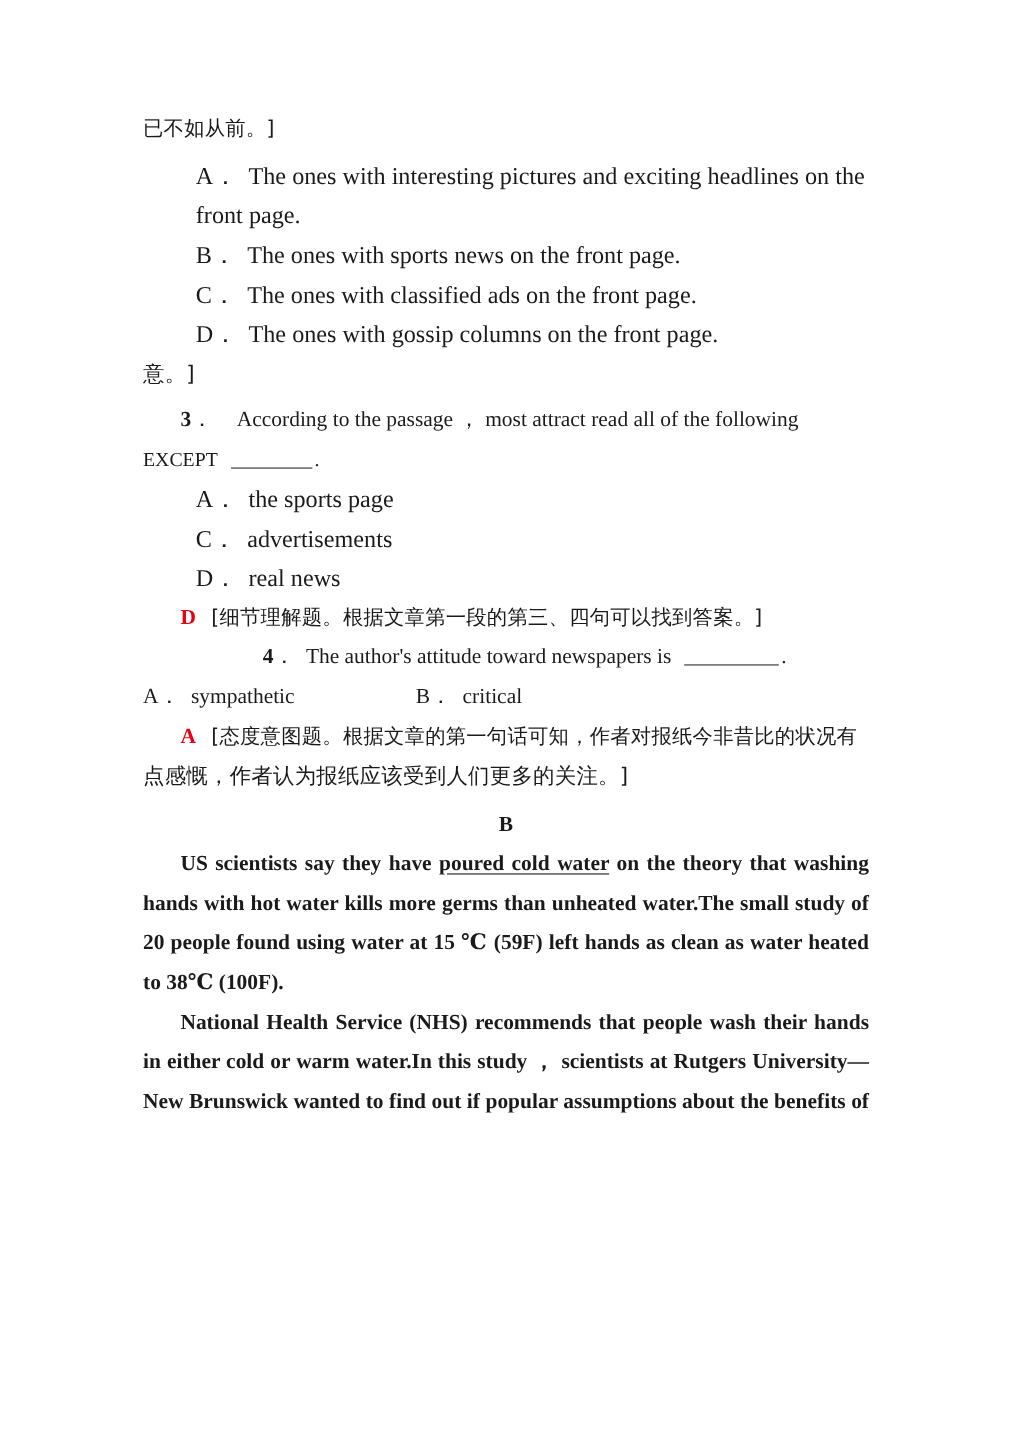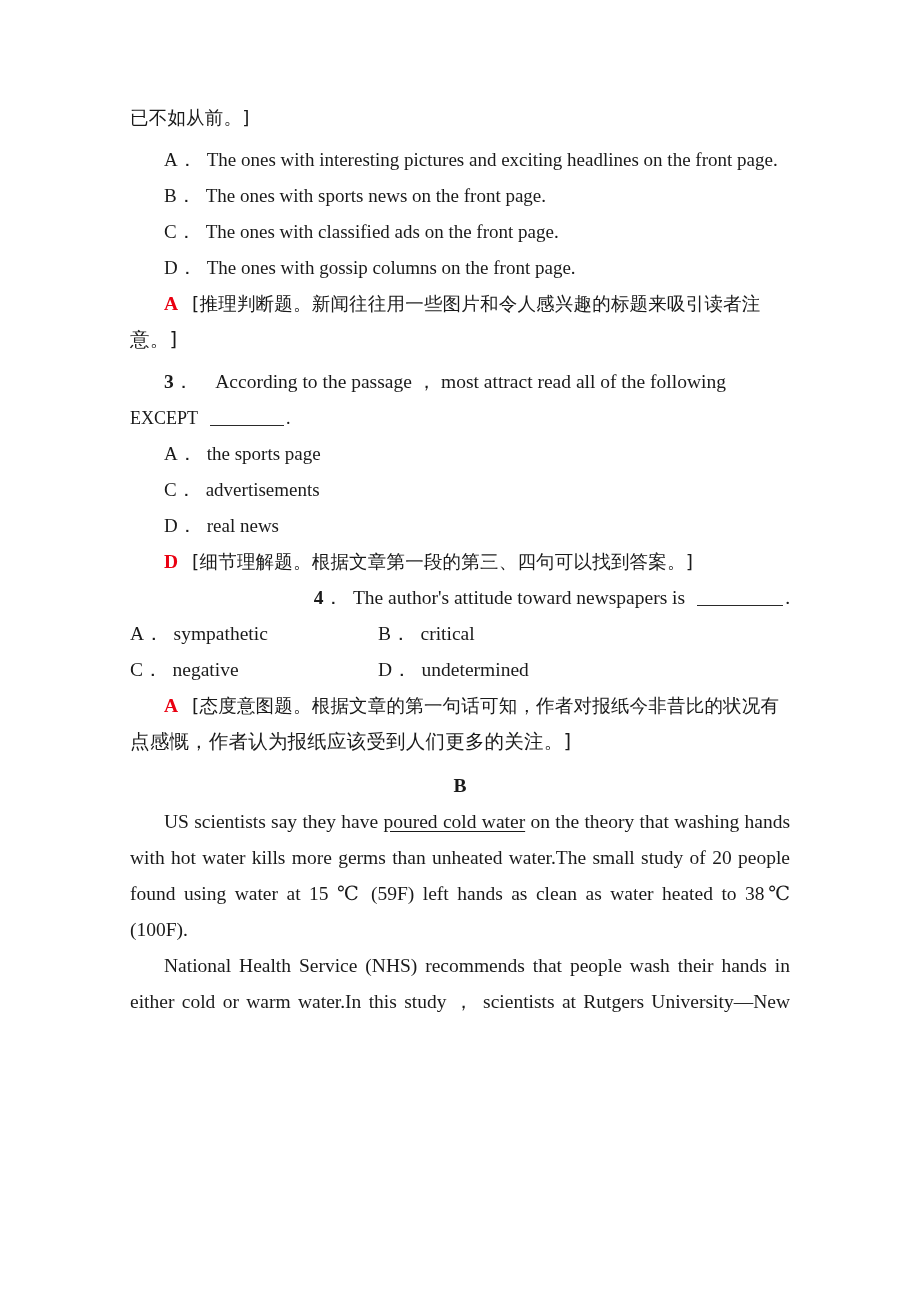--- a/index.html
+++ b/index.html
@@ -33,35 +33,36 @@
     font-family: "DejaVu Sans", "Liberation Sans", sans-serif;
     font-size: 18.5px;
     letter-spacing: 0.2px;
   }
   .para {
     text-indent: 34px;
     text-align: justify;
     text-justify: inter-word;
     font-size: 19.5px;
     line-height: 36px;
+    font-weight: bold;
   }
   .para.last-left > :last-child { }
   .q-stem {
     text-indent: 34px;
     text-align: justify;
     font-size: 19.5px;
     line-height: 36px;
   }
-  .q-stem.nojust { text-align: right; }
+  .q-stem.nojust { text-align: center; }
   .qnum {
     font-weight: bold;
   }
   .opt {
-    margin-left: 34px;
-    font-size: 19px;
+    margin-left: 48px;
+    font-size: 22px;
     line-height: 36px;
   }
   .opt-row {
     font-size: 19.5px;
     line-height: 36px;
     display: flex;
   }
   .opt-row > .cell-a { width: 248px; flex: 0 0 248px; }
   .opt-row > .cell-b { flex: 1 1 auto; }
   .ans-line {
@@ -110,44 +111,39 @@
     <div class="ln cn">已不如从前。]</div>
 
     <div class="gapline"></div>
 
 
     <div class="opt"><span>A．</span><span class="wsp-sm"></span><span>The ones with interesting pictures and exciting headlines on the front page.</span></div>
     <div class="opt"><span>B．</span><span class="wsp-sm"></span><span>The ones with sports news on the front page.</span></div>
     <div class="opt"><span>C．</span><span class="wsp-sm"></span><span>The ones with classified ads on the front page.</span></div>
     <div class="opt"><span>D．</span><span class="wsp-sm"></span><span>The ones with gossip columns on the front page.</span></div>
 
-    <div class="ans-line"><span class="ans-key">A</span><span class="cn">[推理判断题。新闻往往用一些图片和令人感兴趣的标题来吸引读者注</span></div>
     <div class="ans-line cont ln cn">意。]</div>
 
     <div class="gapline"></div>
 
     <div class="q-stem"><span class="qnum">3</span><span>．</span><span class="wsp"></span><span>According  to  the  passage ，  most  attract  read  all  of  the  following</span></div>
     <div class="ln"><span>EXCEPT</span><span class="wsp-sm"></span><span class="blank"></span><span>.</span></div>
 
     <div class="opt"><span>A．</span><span class="wsp-sm"></span><span>the sports page</span></div>
     <div class="opt"><span>C．</span><span class="wsp-sm"></span><span>advertisements</span></div>
     <div class="opt"><span>D．</span><span class="wsp-sm"></span><span>real news</span></div>
 
     <div class="ans-line"><span class="ans-key">D</span><span class="cn">[细节理解题。根据文章第一段的第三、四句可以找到答案。]</span></div>
 
     <div class="q-stem nojust"><span class="qnum">4</span><span>．</span><span class="wsp-sm"></span><span>The author's attitude toward newspapers is</span><span class="wsp-sm"></span><span class="blank wide"></span><span>.</span></div>
 
     <div class="opt-row">
       <div class="cell-a"><span>A．</span><span class="wsp-sm"></span><span>sympathetic</span></div>
       <div class="cell-b"><span>B．</span><span class="wsp-sm"></span><span>critical</span></div>
     </div>
-    <div class="opt-row">
-      <div class="cell-a"><span>C．</span><span class="wsp-sm"></span><span>negative</span></div>
-      <div class="cell-b"><span>D．</span><span class="wsp-sm"></span><span>undetermined</span></div>
-    </div>
 
     <div class="ans-line"><span class="ans-key">A</span><span class="cn">[态度意图题。根据文章的第一句话可知，作者对报纸今非昔比的状况有</span></div>
     <div class="ans-line cont ln cn">点感慨，作者认为报纸应该受到人们更多的关注。]</div>
 
     <div class="spacer-sm"></div>
 
     <div class="sec-head">B</div>
 
     <div class="para"><span>US  scientists  say  they  have  </span><u class="ul">poured cold water</u><span>  on  the  theory  that  washing  hands with  hot  water  kills  more  germs     than  unheated  water.The  small  study  of  20  people found using water at 15 ℃ (59F) left hands as clean as water heated to 38℃ (100F).</span></div>
 

